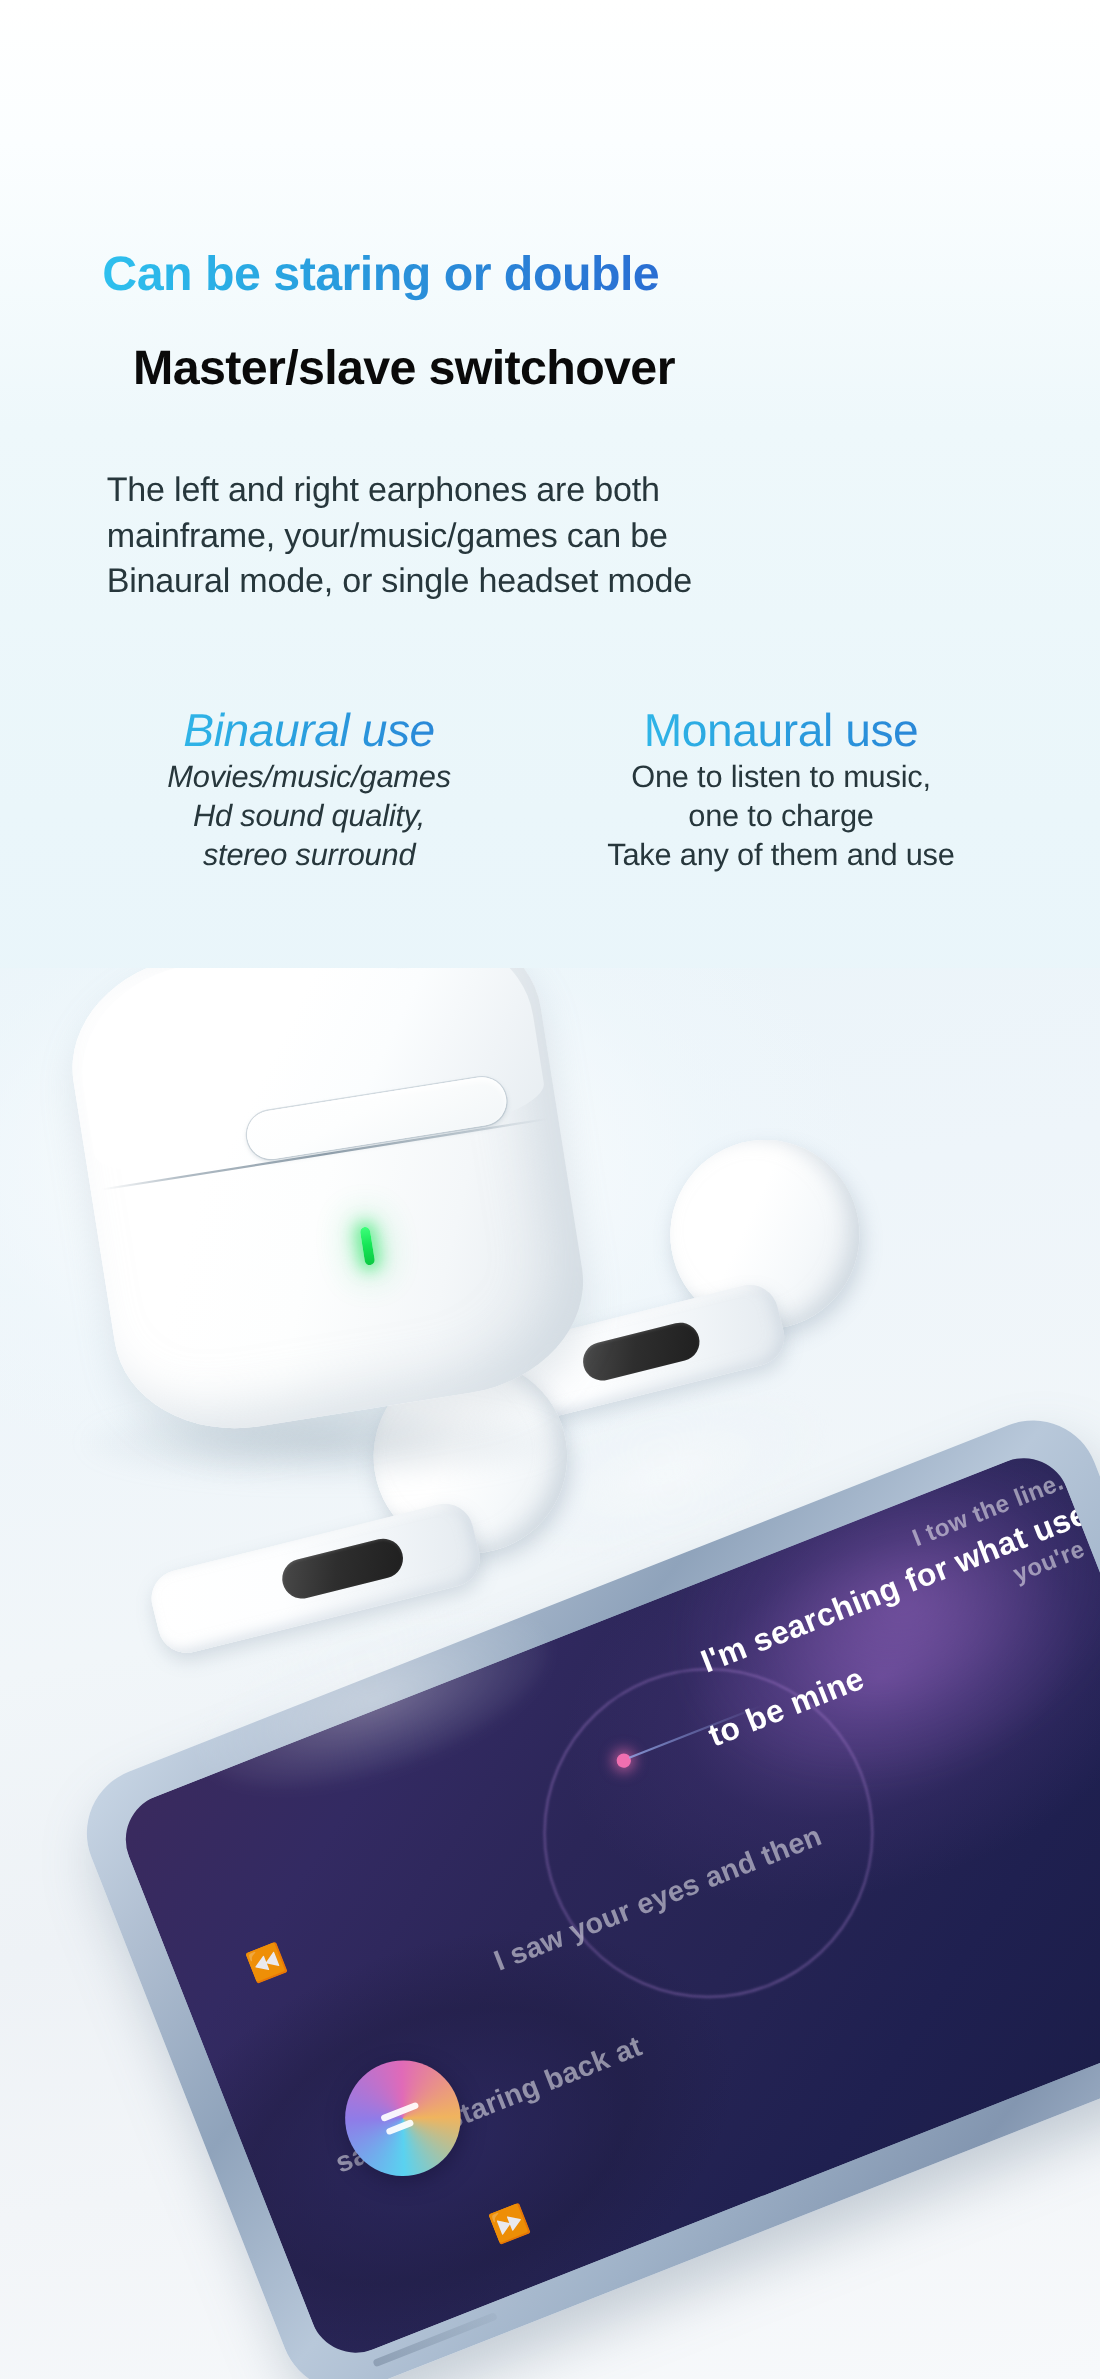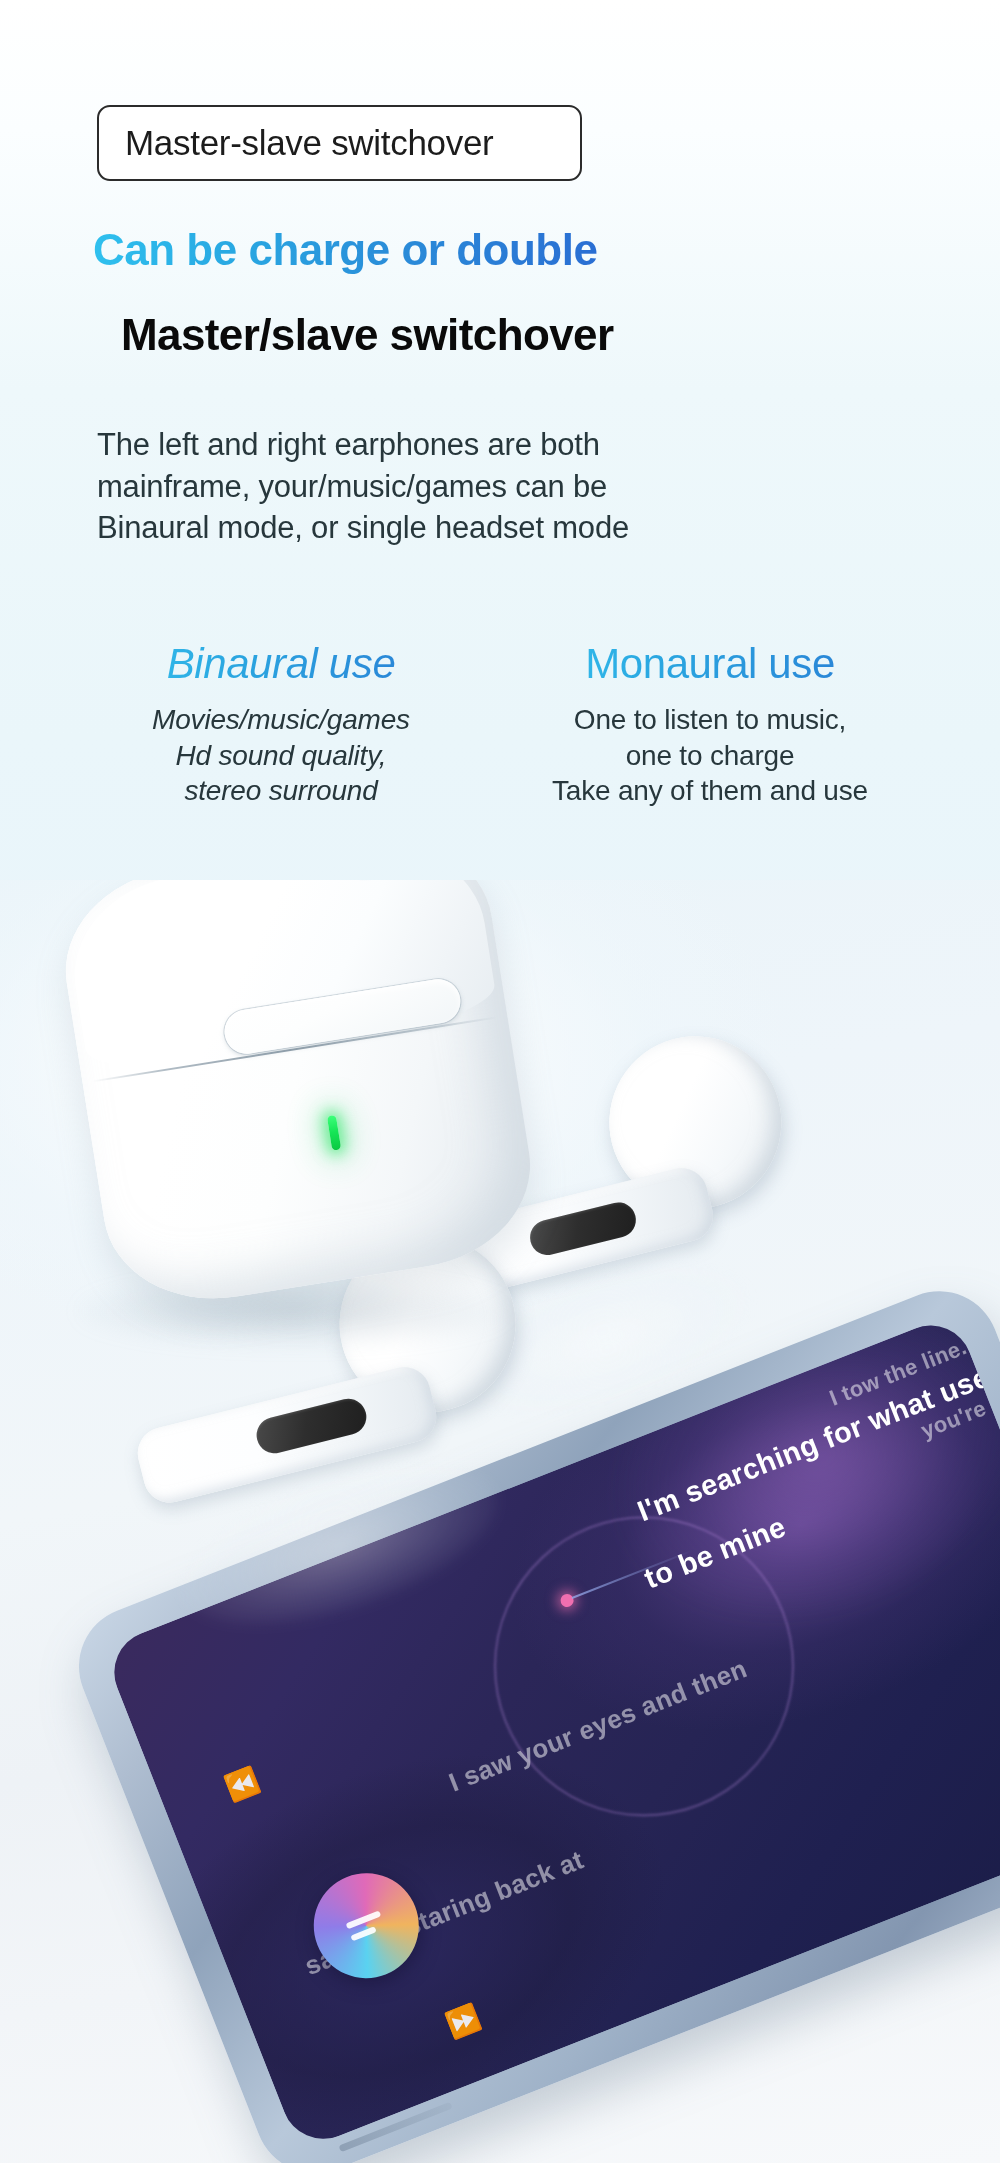--- a/index.html
+++ b/index.html
@@ -70,21 +70,20 @@
   .col-heading {
     font-size:42px; font-weight:400;
     letter-spacing:-0.4px;
     line-height:1.15;
     background:linear-gradient(90deg,#36c6f0 0%,#2aa5e0 40%,#2a78d3 100%);
     -webkit-background-clip:text; background-clip:text;
     color:transparent; -webkit-text-fill-color:transparent;
     white-space:nowrap;
   }
   .col-body {
-    margin-top:14px;
     font-size:28px; line-height:1.26;
     color:#27373c; font-weight:400;
     letter-spacing:-0.2px;
   }
   .col-body span { display:block; white-space:nowrap; }
 
   
   .photo {
     position:absolute; left:0; top:880px;
     width:1000px; height:1283px;
@@ -276,25 +275,22 @@
     border-radius:50%;
   }
   .reflect-a { left:175px; top:600px; width:330px; height:130px; transform:rotate(-18deg); }
   .reflect-b { left:455px; top:400px; width:300px; height:120px; transform:rotate(-18deg); }
 </style>
 </head>
 <body>
 
 <div id="page">
 
-  <div class="title-box">
-    <span class="title-box-label">Master-slave switchover</span>
-  </div>
-
-  <div class="headline-blue">Can be charge or double</div>
+
+  <div class="headline-blue">Can be staring or double</div>
   <div class="headline-black">Master/slave switchover</div>
 
   <div class="paragraph">
     <span>The left and right earphones are both</span>
     <span>mainframe, your/music/games can be</span>
     <span>Binaural mode, or single headset mode</span>
   </div>
 
   <div class="feature-cols">
 

